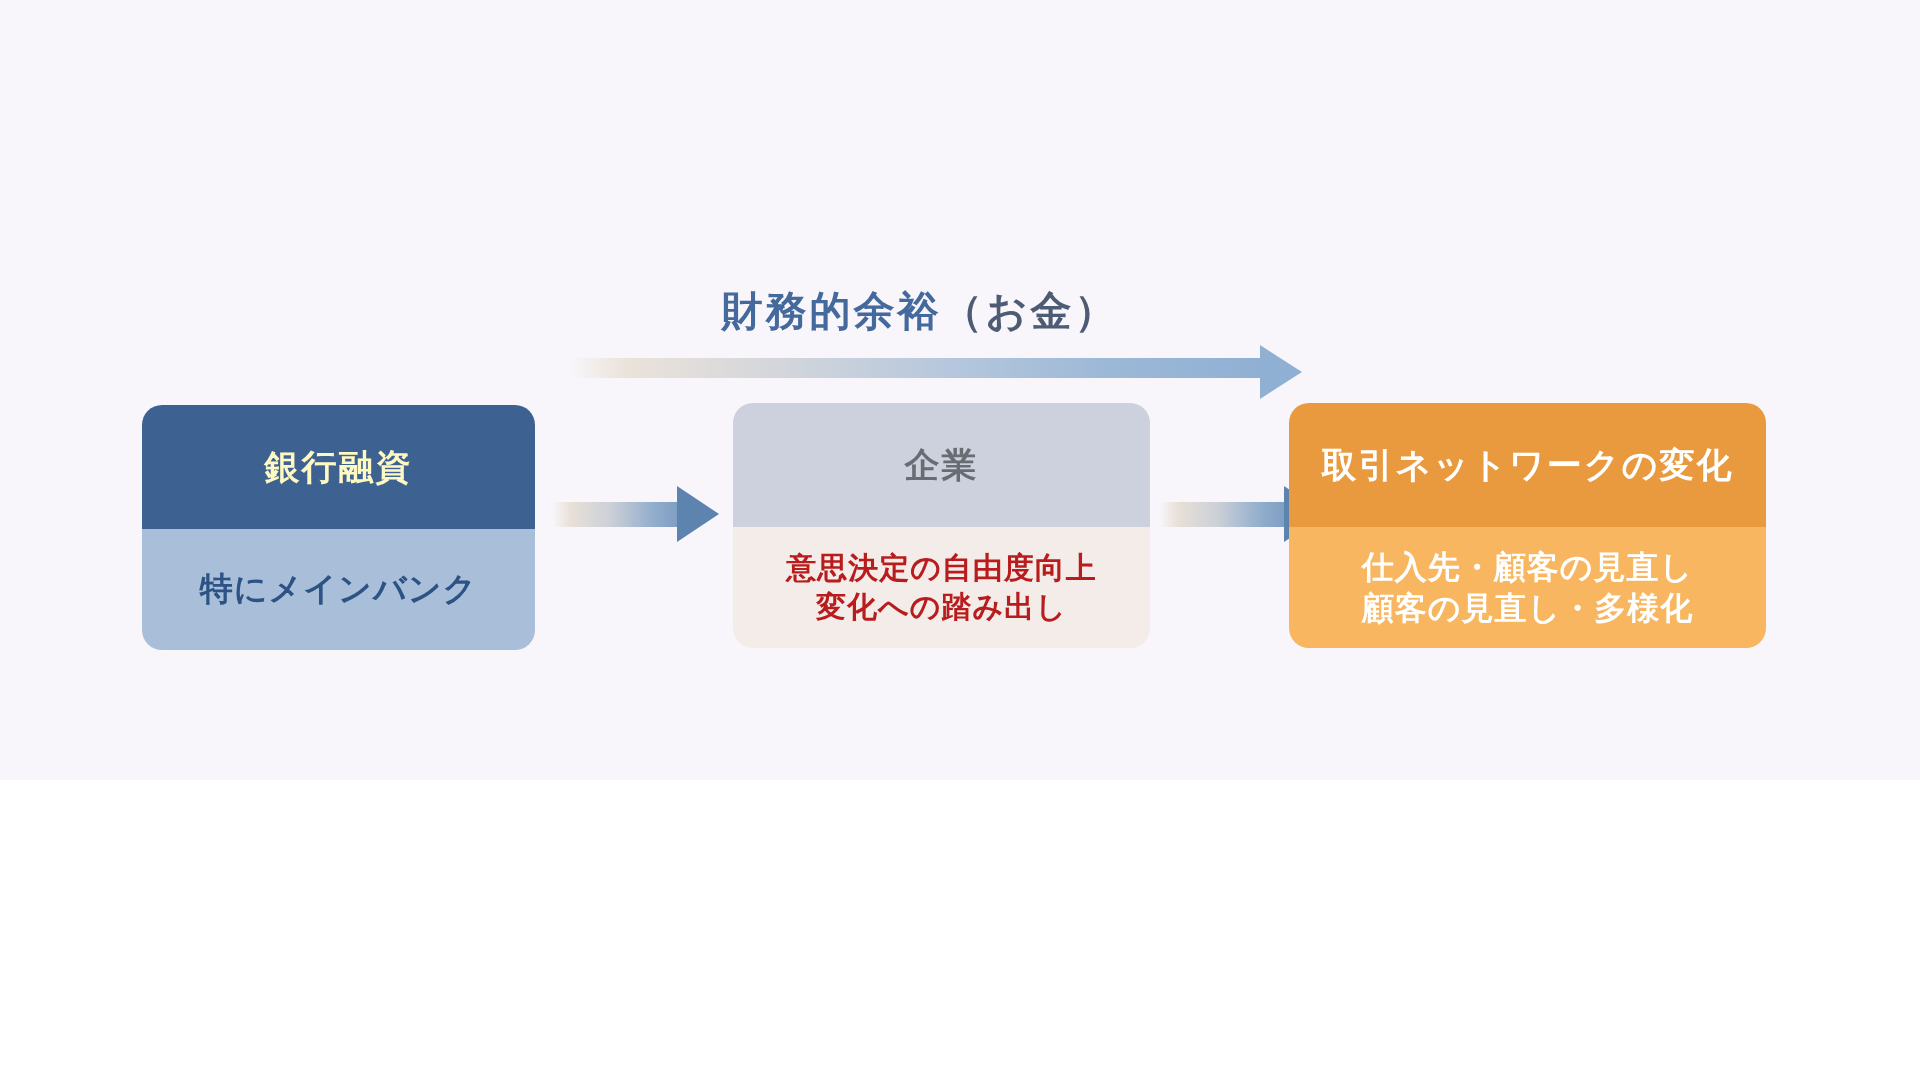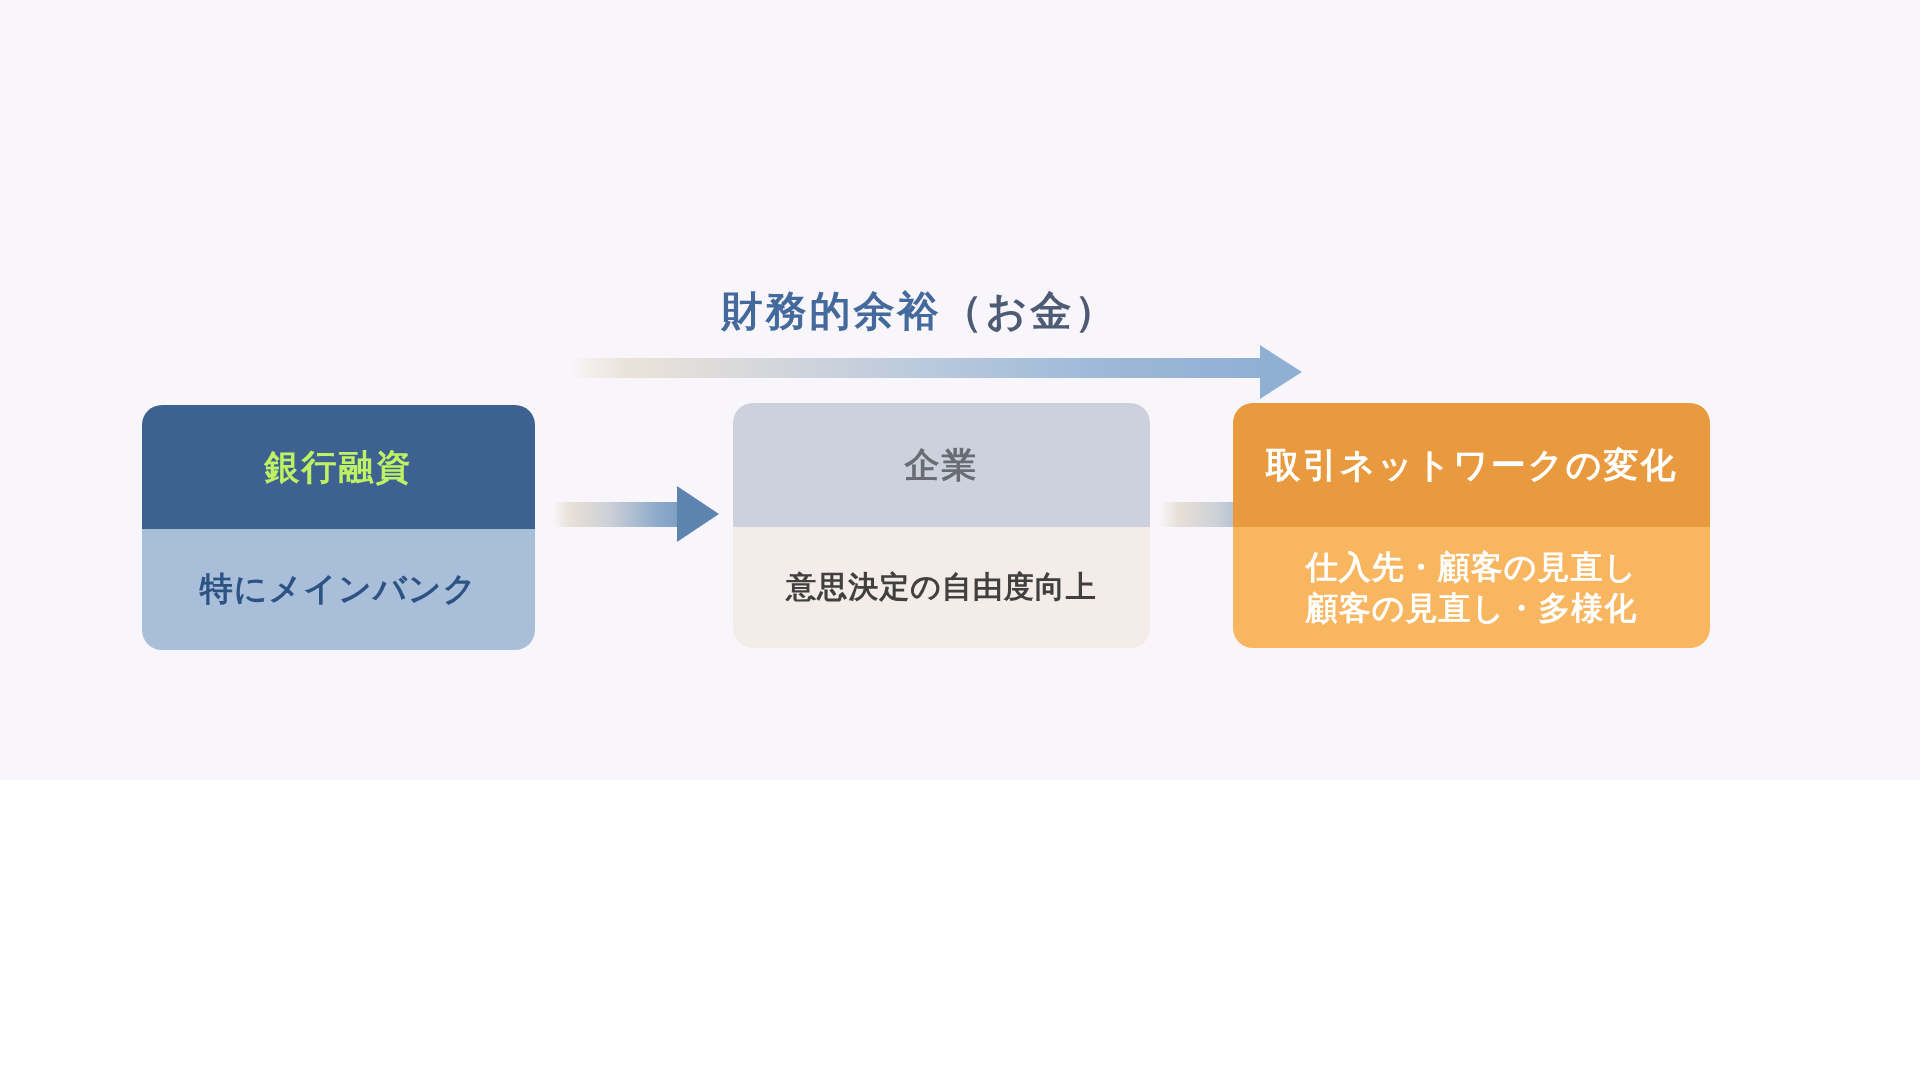--- a/index.html
+++ b/index.html
@@ -116,56 +116,57 @@
     font-weight: 700;
     letter-spacing: 1px;
   }
   .node-body .line {
     line-height: 1.28;
     white-space: nowrap;
   }
 
   .node-bank    { left: 142px; top: 405px; width: 393px; height: 245px; }
   .node-company { left: 733px; top: 403px; width: 417px; height: 245px; font-family: Liberation Serif, serif; }
-  .node-network { left: 1233px; top: 403px; width: 477px; height: 245px; }
+  .node-network { left: 1289px; top: 403px; width: 477px; height: 245px; }
 
   .node-bank .node-body    { font-size: 33px; }
   .node-company .node-body { font-size: 30px; }
   .node-network .node-body { font-size: 32px; }
 </style>
 </head>
 <body>
 
 <div class="canvas" style="background: rgb(248, 246, 250);">
 
   <div class="flow-label">
     <span class="main">財務的余裕</span><span class="paren">（お金）</span>
   </div>
 
   <div class="arrow arrow-long">
     <div class="shaft"></div>
     <div class="head"></div>
   </div>
 
   <div class="node node-bank">
-    <div class="node-header" style="background: rgb(61, 97, 145); color: #bef264;">銀行融資</div>
+    <div class="node-header" style="background: rgb(61, 97, 145); color: #fef9c3;">銀行融資</div>
     <div class="node-body" style="background: rgb(169, 191, 217); color: rgb(45, 82, 132); text-align: right;">
       <div class="line">特にメインバンク</div>
     </div>
   </div>
 
   <div class="arrow arrow-small arrow-bank-company">
     <div class="shaft"></div>
     <div class="head"></div>
   </div>
 
   <div class="node node-company">
     <div class="node-header" style="background: rgb(204, 209, 221); color: rgb(105, 109, 115);">企業</div>
-    <div class="node-body" style="background: rgb(243, 236, 233); color: #404040;">
+    <div class="node-body" style="background: rgb(243, 236, 233); color: #b91c1c;">
       <div class="line">意思決定の自由度向上</div>
+      <div class="line">変化への踏み出し</div>
     </div>
   </div>
 
   <div class="arrow arrow-small arrow-company-network">
     <div class="shaft"></div>
     <div class="head"></div>
   </div>
 
   <div class="node node-network">
     <div class="node-header" style="background: rgb(233, 153, 62); color: rgb(255, 255, 255);">取引ネットワークの変化</div>

